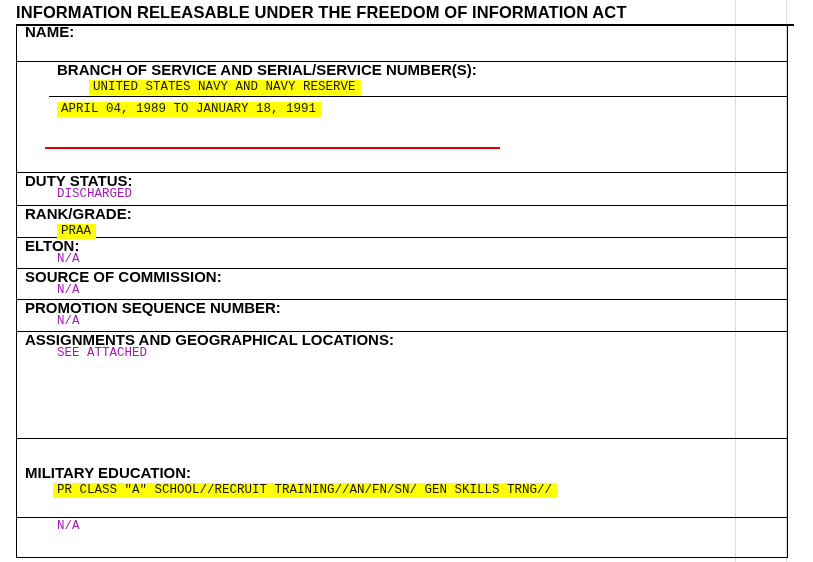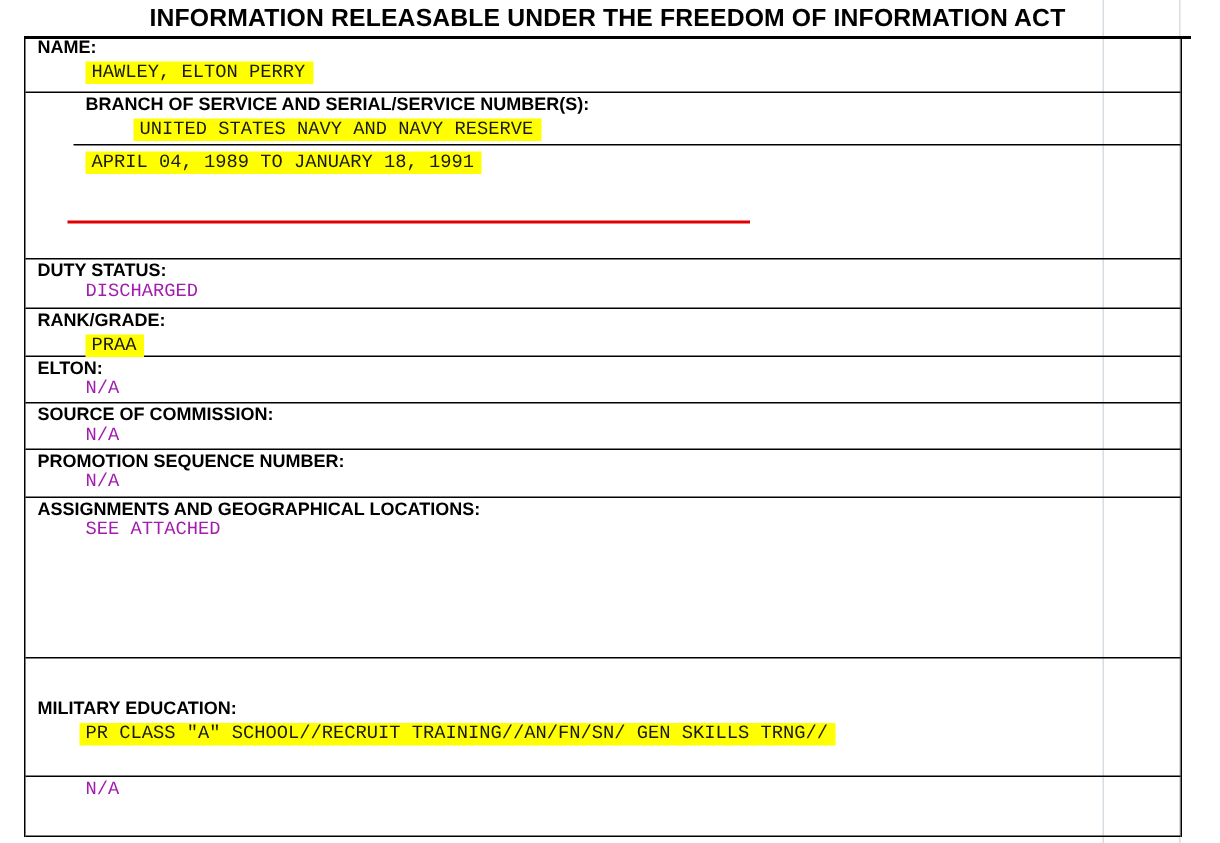--- a/index.html
+++ b/index.html
@@ -45,42 +45,42 @@
     position: absolute;
     left: 16px;
     top: 2px;
     width: 778px;
     height: 22px;
     border-bottom: 2px solid #000;
   }
   .title {
     font-size: 16.5px;
     font-weight: bold;
-    text-align: center;
+    text-align: left;
     letter-spacing: 0.1px;
     line-height: 20px;
     white-space: nowrap;
   }
 
   .form {
     position: absolute;
     left: 16px;
     top: 24px;
     width: 770px;
     border-left: 1px solid #000;
     border-right: 1px solid #000;
   }
   .row {
     position: relative;
     border-bottom: 1px solid #000;
     box-sizing: border-box;
     padding: 1px 0 0 8px;
   }
   .lbl {
-    font-size: 12px;
+    font-size: 15px;
     font-weight: bold;
     line-height: 13px;
     white-space: nowrap;
   }
   .val {
     font-family: "Liberation Mono", monospace;
     font-size: 12.5px;
     line-height: 15px;
     color: #a21caf;
     padding-left: 32px;
@@ -127,23 +127,20 @@
   <div class="edge-right"></div>
 
   <div class="title-wrap">
     <div class="title">INFORMATION RELEASABLE UNDER THE FREEDOM OF INFORMATION ACT</div>
   </div>
 
   <div class="form">
 
     <div class="row r-name">
       <div class="lbl">NAME:</div>
-      <div class="hlwrap">
-        <span class="val hl">HAWLEY, ELTON PERRY</span>
-      </div>
     </div>
 
     <div class="row r-branch">
       <div class="lbl">BRANCH OF SERVICE AND SERIAL/SERVICE NUMBER(S):</div>
       <div class="hlwrap">
         <span class="val hl">UNITED STATES NAVY AND NAVY RESERVE</span>
       </div>
     </div>
 
     <div class="row r-dates">

